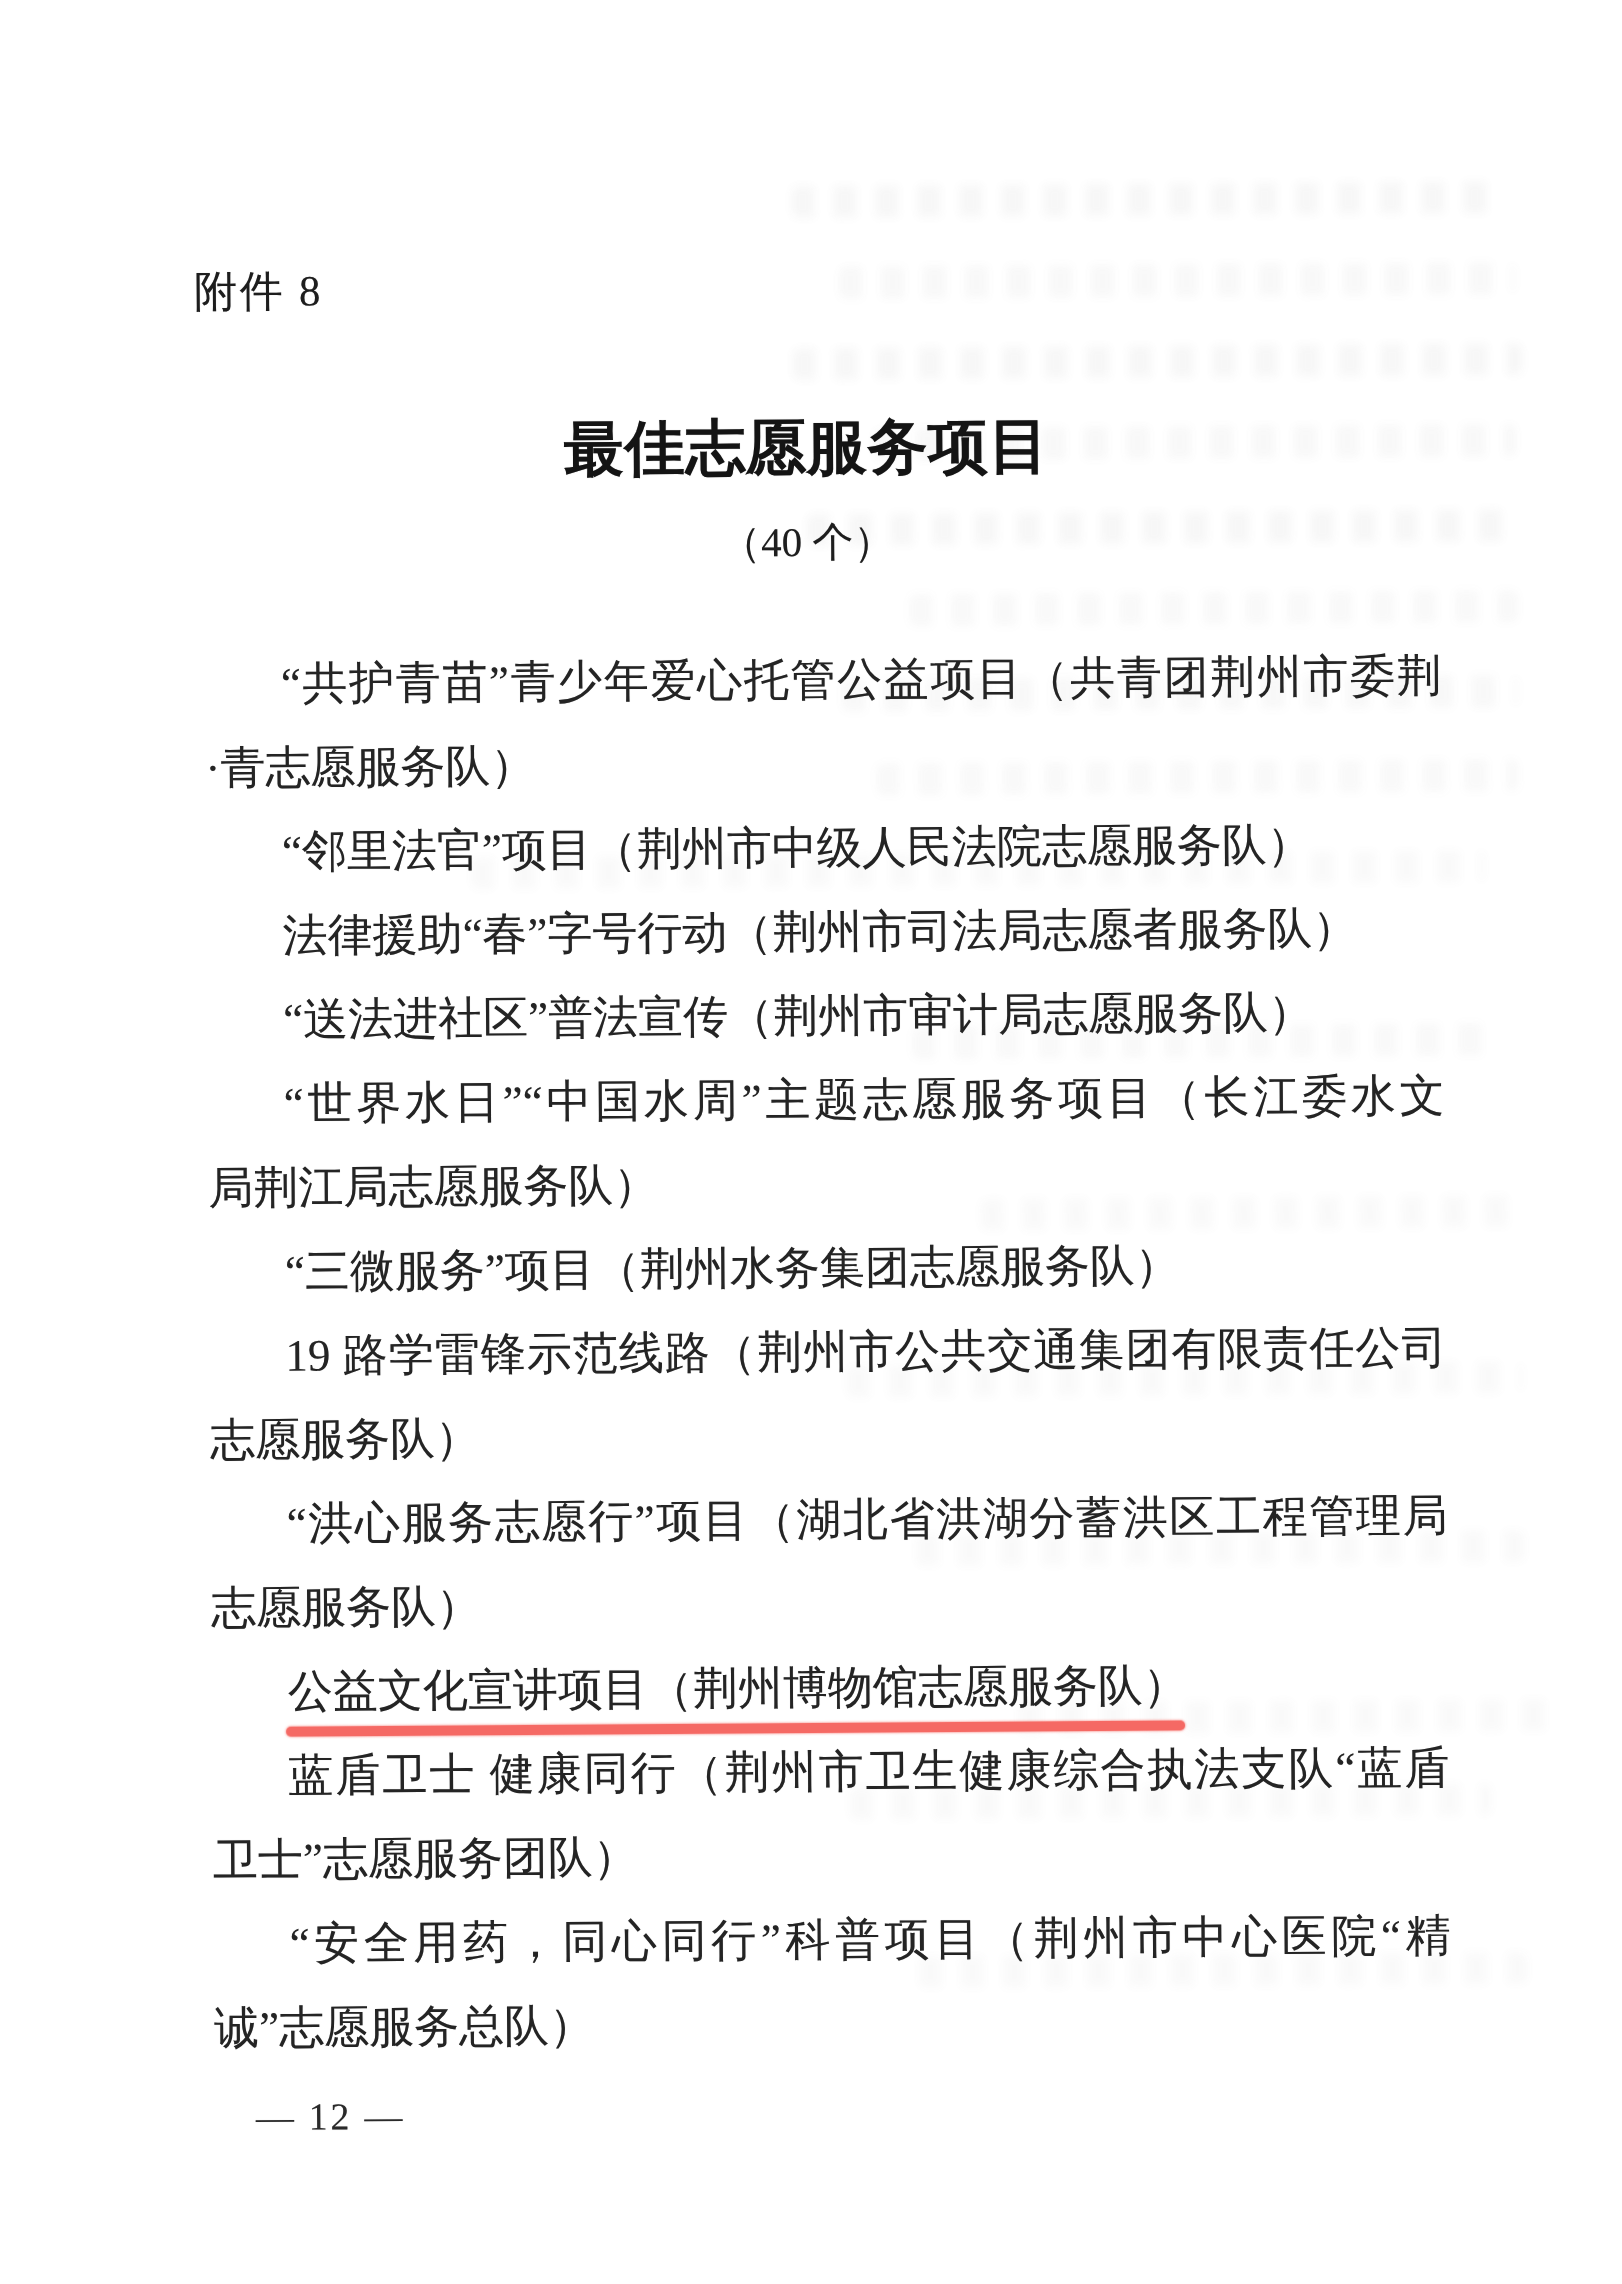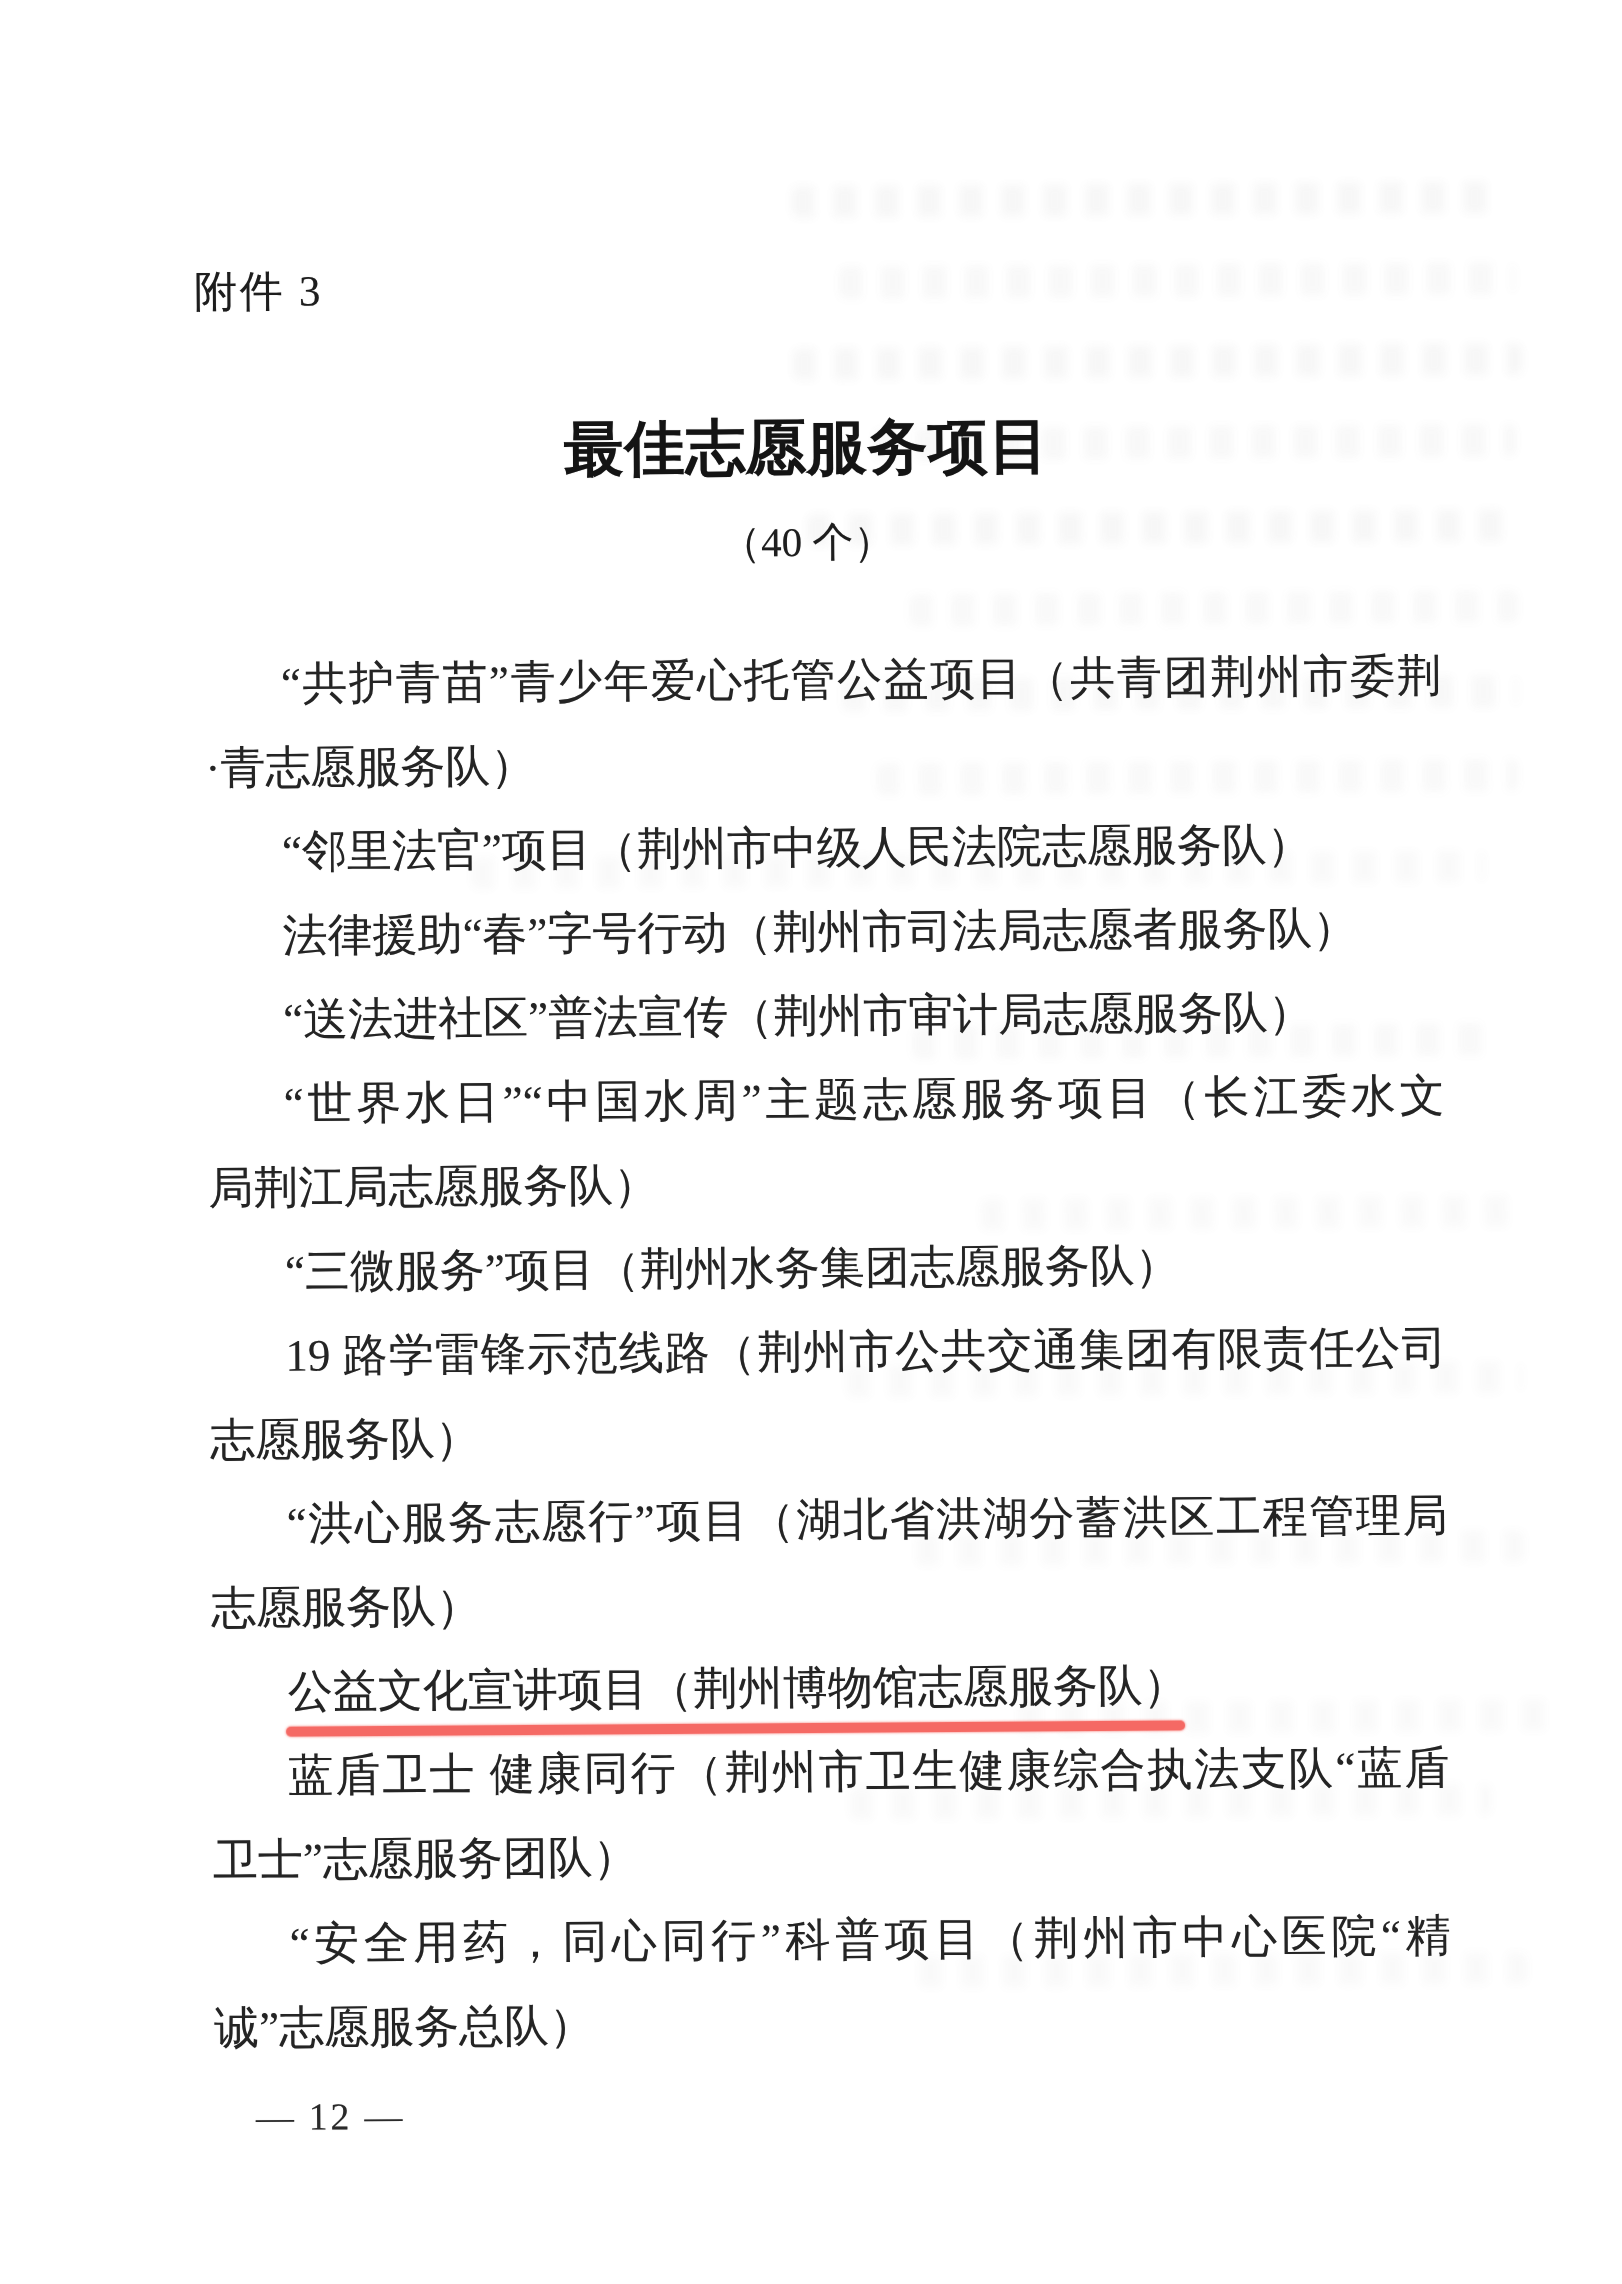--- a/index.html
+++ b/index.html
@@ -103,21 +103,21 @@
     <div class="ghost" style="left:879px; top:764px; width:642px;  opacity:.35;"></div>
     <div class="ghost" style="left:473px;  top:855px; width:1014px; opacity:.30;"></div>
     <div class="ghost" style="left:913px; top:1028px; width:575px;  opacity:.35;"></div>
     <div class="ghost" style="left:980px; top:1200px; width:541px;  opacity:.30;"></div>
     <div class="ghost" style="left:845px; top:1366px; width:676px; opacity:.30;"></div>
     <div class="ghost" style="left:913px; top:1535px; width:609px;  opacity:.30;"></div>
     <div class="ghost" style="left:1014px; top:1704px; width:541px;  opacity:.30;"></div>
     <div class="ghost" style="left:845px; top:1788px; width:642px;  opacity:.30;"></div>
     <div class="ghost" style="left:913px; top:1957px; width:609px;  opacity:.30;"></div>
 
-    <div class="attachment-label">附件 3</div>
+    <div class="attachment-label">附件 8</div>
 
     <div class="doc-title">最佳志愿服务项目</div>
 
     <div class="doc-subtitle">（40 个）</div>
 
     <div class="body-text">
         <div class="line indent fill"><span>“共护青苗”青少年爱心托管公益项目（共青团荆州市委荆</span></div>
         <div class="line"><span>·青志愿服务队）</span></div>
         <div class="line indent"><span>“邻里法官”项目（荆州市中级人民法院志愿服务队）</span></div>
         <div class="line indent"><span>法律援助“春”字号行动（荆州市司法局志愿者服务队）</span></div>

